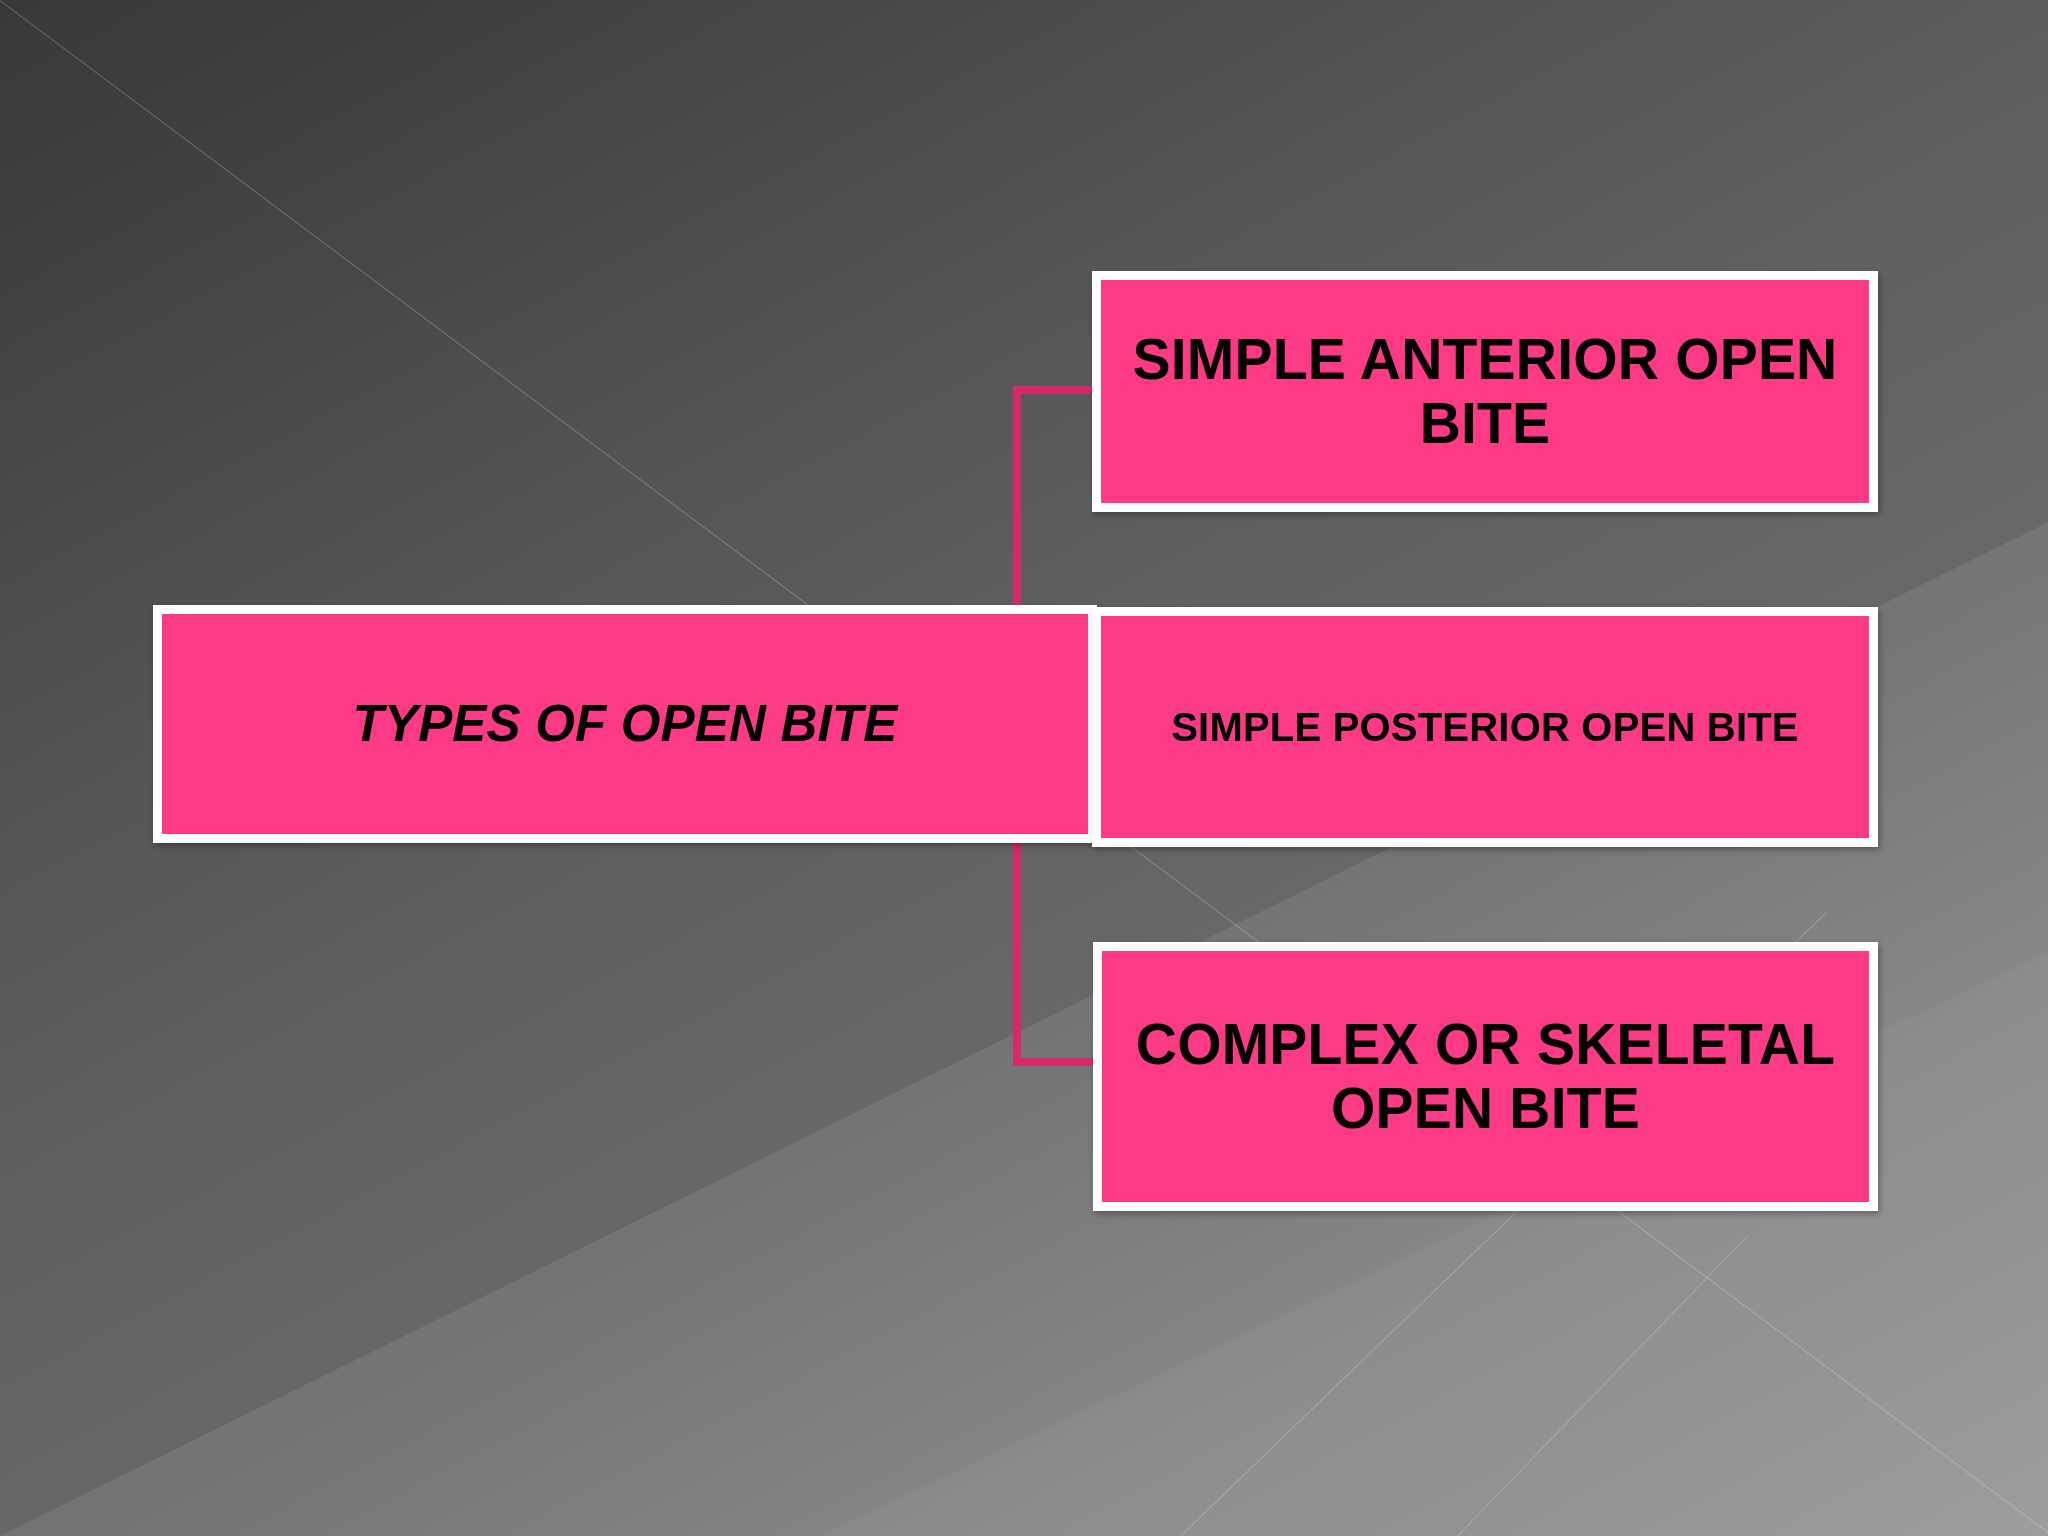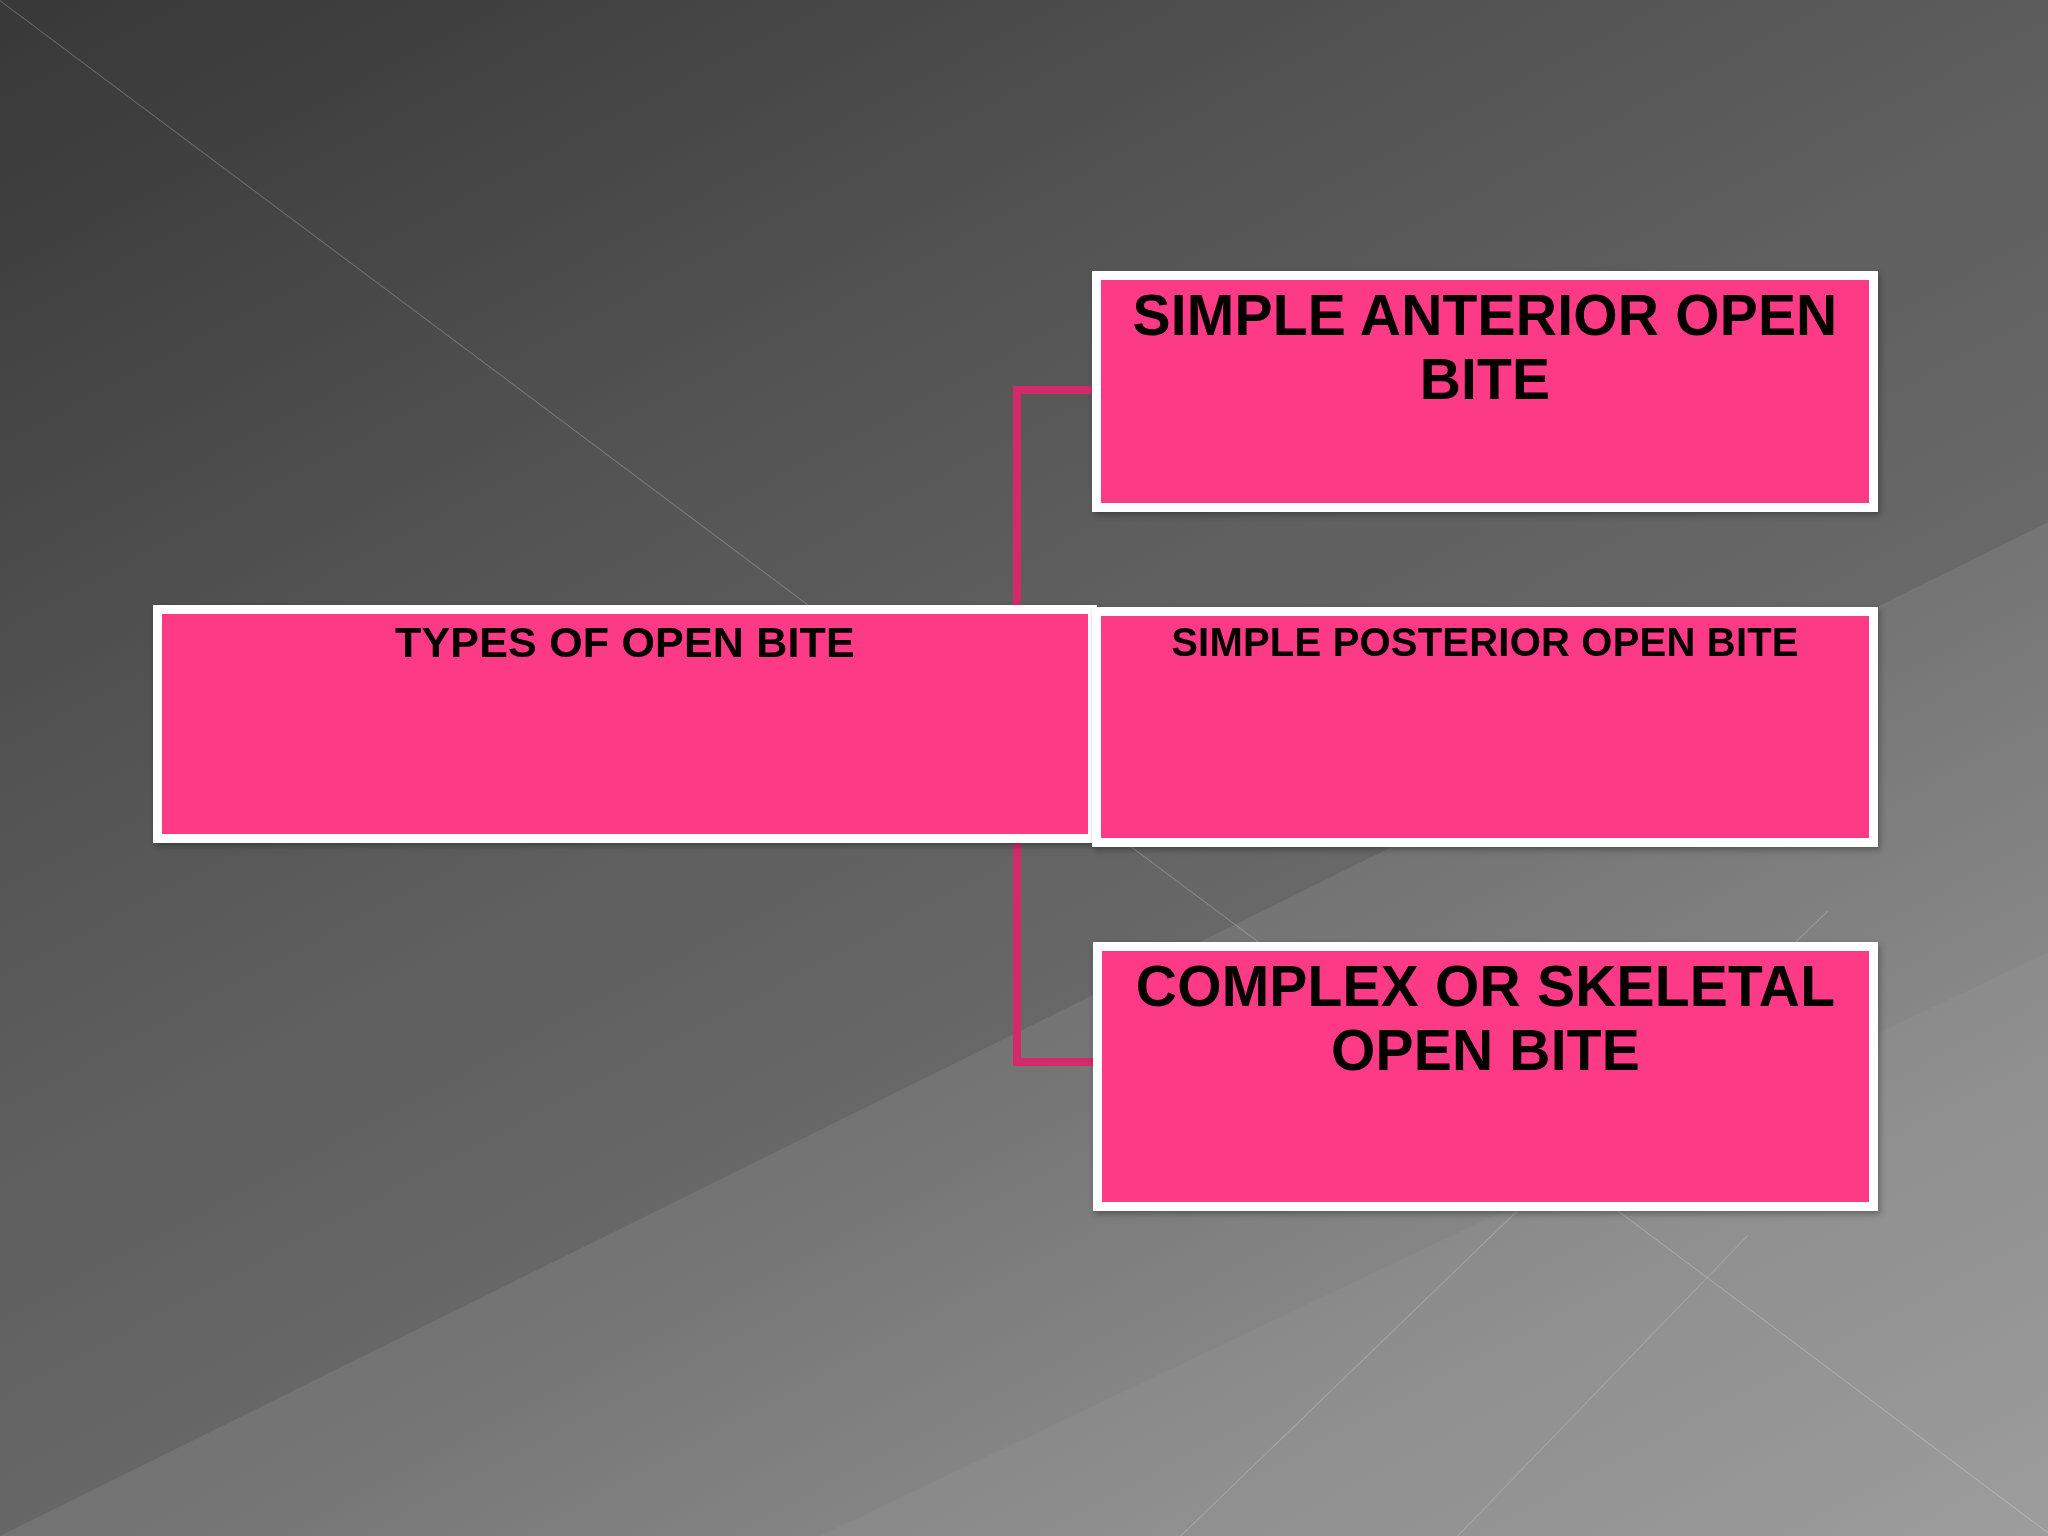--- a/index.html
+++ b/index.html
@@ -58,33 +58,33 @@
     opacity: .45;
   }
 
   
   .node {
     position: absolute;
     box-sizing: border-box;
     background: #fd3a86;
     border: 9px solid #ffffff;
     display: flex;
-    align-items: flex-start;
+    align-items: center;
     justify-content: center;
     text-align: center;
     color: #000000;
     font-weight: bold;
     letter-spacing: .2px;
     line-height: 1.12;
-    padding: 4px 10px;
+    padding: 20px 10px;
     box-shadow: 2px 3px 6px rgba(0,0,0,0.30);
   }
   .node span { display: block; width: 100%; }
 
-  #node-root   { left: 153px;  top: 605px;  width: 944px; height: 238px; font-size: 43px; }
+  #node-root   { left: 153px;  top: 605px;  width: 944px; height: 238px; font-size: 51px; font-style: italic; }
   #node-child-1{ left: 1092px; top: 271px;  width: 786px; height: 241px; font-size: 57px; }
   #node-child-2{ left: 1092px; top: 607px;  width: 786px; height: 240px; font-size: 40px; }
   #node-child-3{ left: 1093px; top: 942px;  width: 785px; height: 269px; font-size: 57px; }
 
   
   .conn {
     position: absolute;
     background: #d42a6a;
   }
   #conn-trunk      { left: 1013px; top: 390px;  width: 8px;  height: 676px; }

